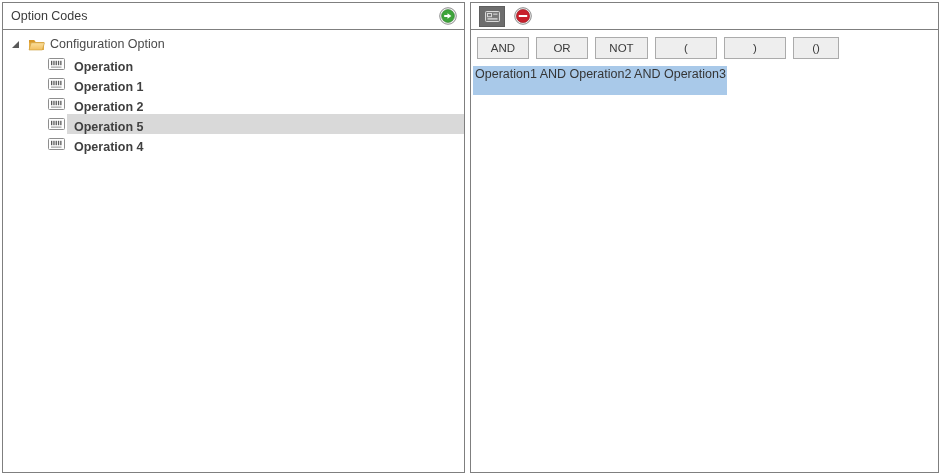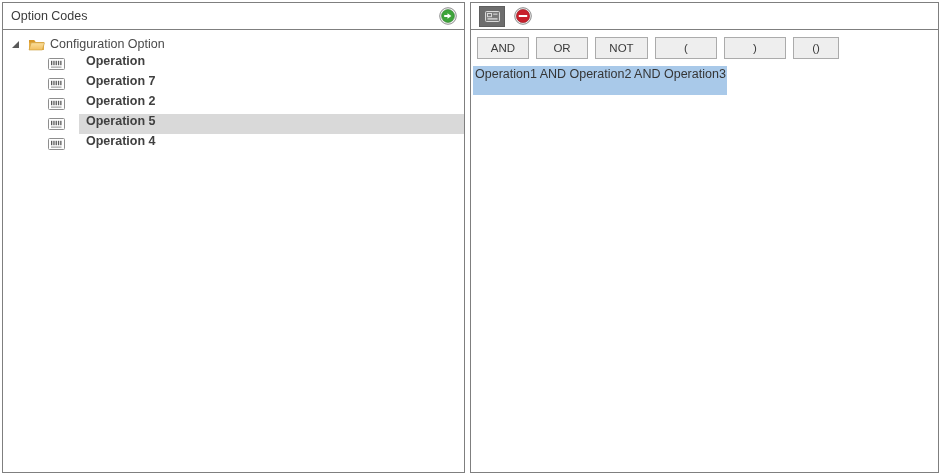--- a/index.html
+++ b/index.html
@@ -48,22 +48,22 @@
     height: 20px; display: flex; align-items: center;
     cursor: default;
   }
   .tree-root-row { padding-left: 6px; }
   .expander { width: 13px; display: flex; align-items: center; justify-content: center; }
   .folder-icon { margin: 0 5px 0 6px; display: flex; }
   .tree-root-label { font-size: 12.5px; color: #4a4a4a; }
   .tree-item-row { padding-left: 45px; }
   .item-icon { width: 17px; display: flex; flex: none; }
   .tree-item-labelwrap {
-    flex: 1; height: 20px; margin-left: 14px;
-    display: flex; align-items: flex-start; padding-left: 7px;
+    flex: 1; height: 20px; margin-left: 2px;
+    display: flex; align-items: flex-end; padding-left: 7px;
   }
   .tree-item-row.selected .tree-item-labelwrap { background: #d9d9d9; }
   .tree-item-label { font-size: 12.5px; font-weight: bold; color: #404040; }
 
   
   .op-toolbar {
     display: flex; gap: 7px;
     padding: 7px 0 0 6px;
   }
   .op-btn {
@@ -151,21 +151,21 @@
           <rect x="0.5" y="0.5" width="16" height="11" rx="1" fill="#fdfdfd" stroke="#8e8e8e"></rect>
           <rect x="3" y="2.8" width="1.3" height="4.4" fill="#5a5a5a"></rect>
             <rect x="5.3" y="2.8" width="1.3" height="4.4" fill="#5a5a5a"></rect>
           <rect x="7.6" y="2.8" width="1.3" height="4.4" fill="#5a5a5a"></rect>
             <rect x="9.9" y="2.8" width="1.3" height="4.4" fill="#5a5a5a"></rect>
           <rect x="12.2" y="2.8" width="1.3" height="4.4" fill="#5a5a5a"></rect>
             <rect x="3" y="8.6" width="10.5" height="1" fill="#8e8e8e"></rect>
         </svg>
       </span>
       <span class="tree-item-labelwrap">
-          <span class="tree-item-label">Operation 7</span>
+          <span class="tree-item-label">Operation 1</span>
         </span>
     </div>
 
     <div class="tree-row tree-item-row">
       <span class="item-icon">
         <svg width="17" height="12" viewBox="0 0 17 12">
           <rect x="0.5" y="0.5" width="16" height="11" rx="1" fill="#fdfdfd" stroke="#8e8e8e"></rect>
           <rect x="3" y="2.8" width="1.3" height="4.4" fill="#5a5a5a"></rect>
             <rect x="5.3" y="2.8" width="1.3" height="4.4" fill="#5a5a5a"></rect>
           <rect x="7.6" y="2.8" width="1.3" height="4.4" fill="#5a5a5a"></rect>

